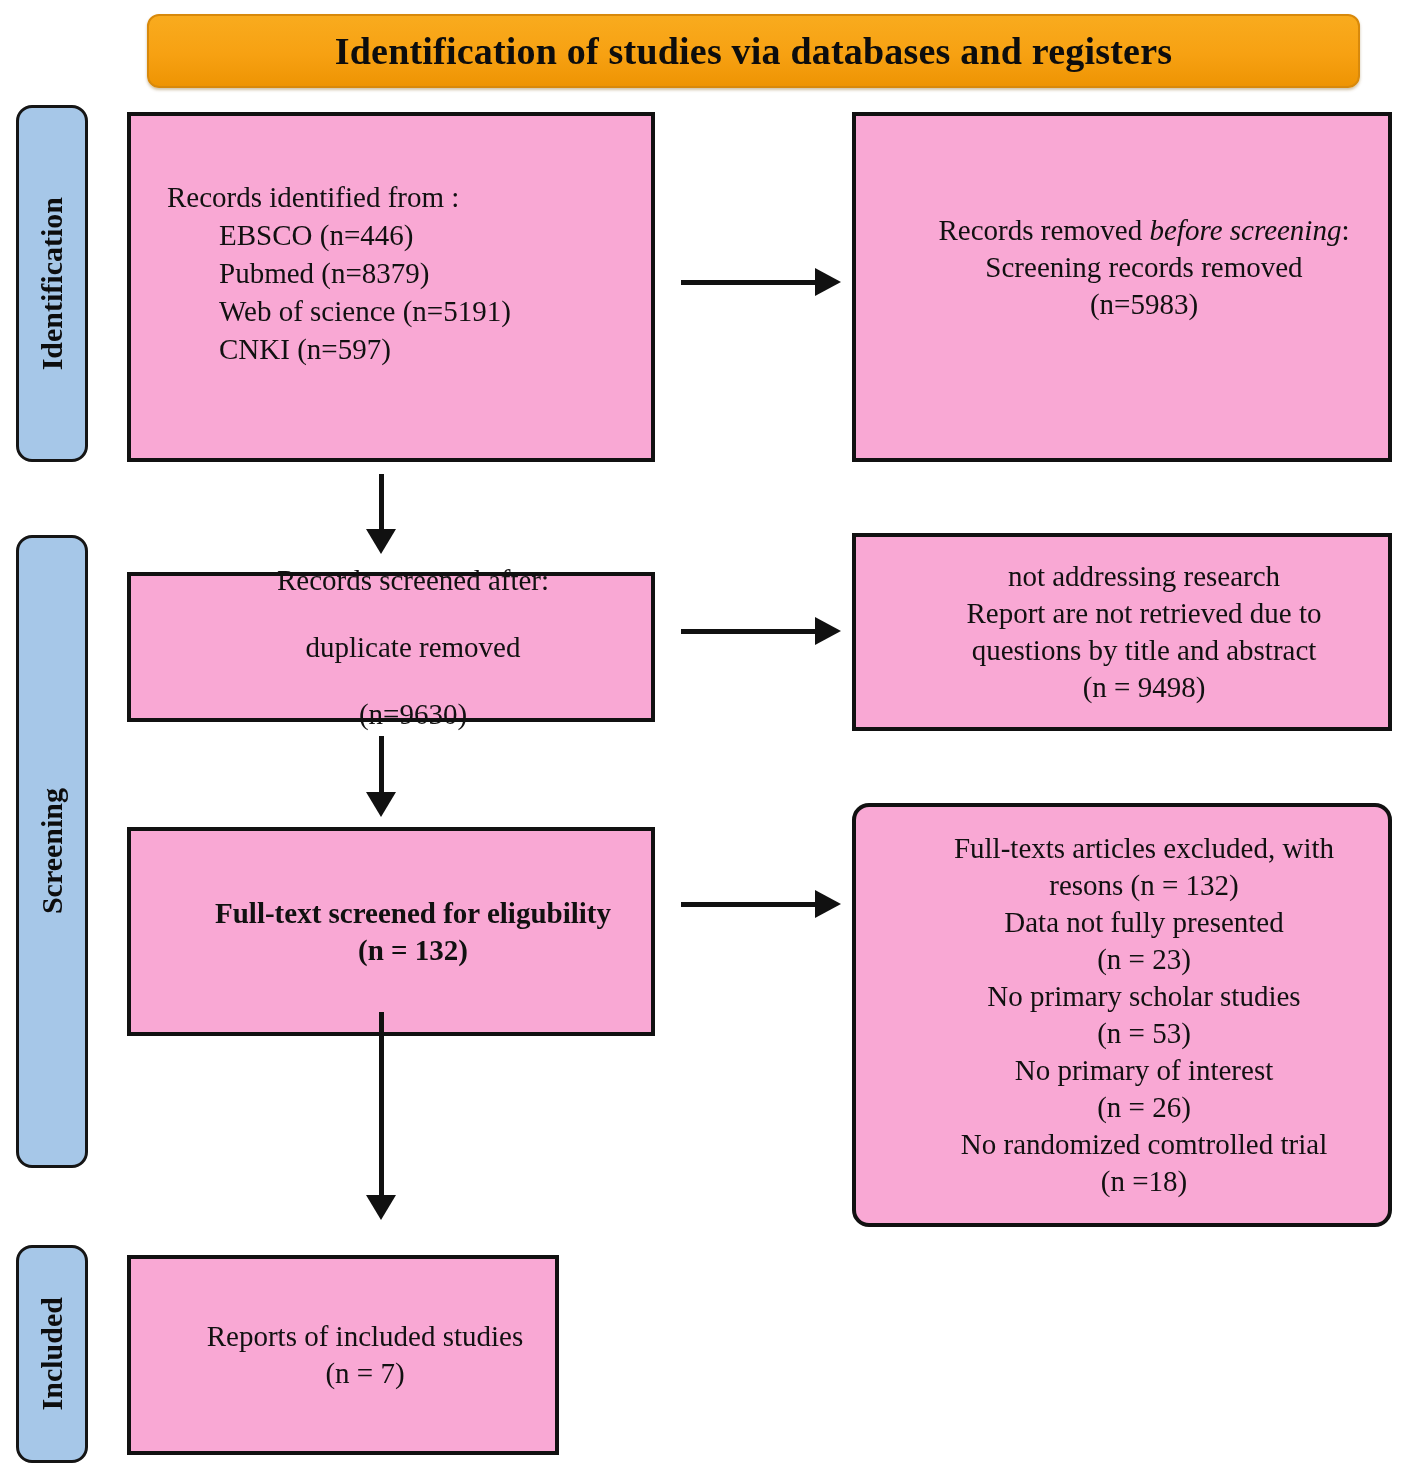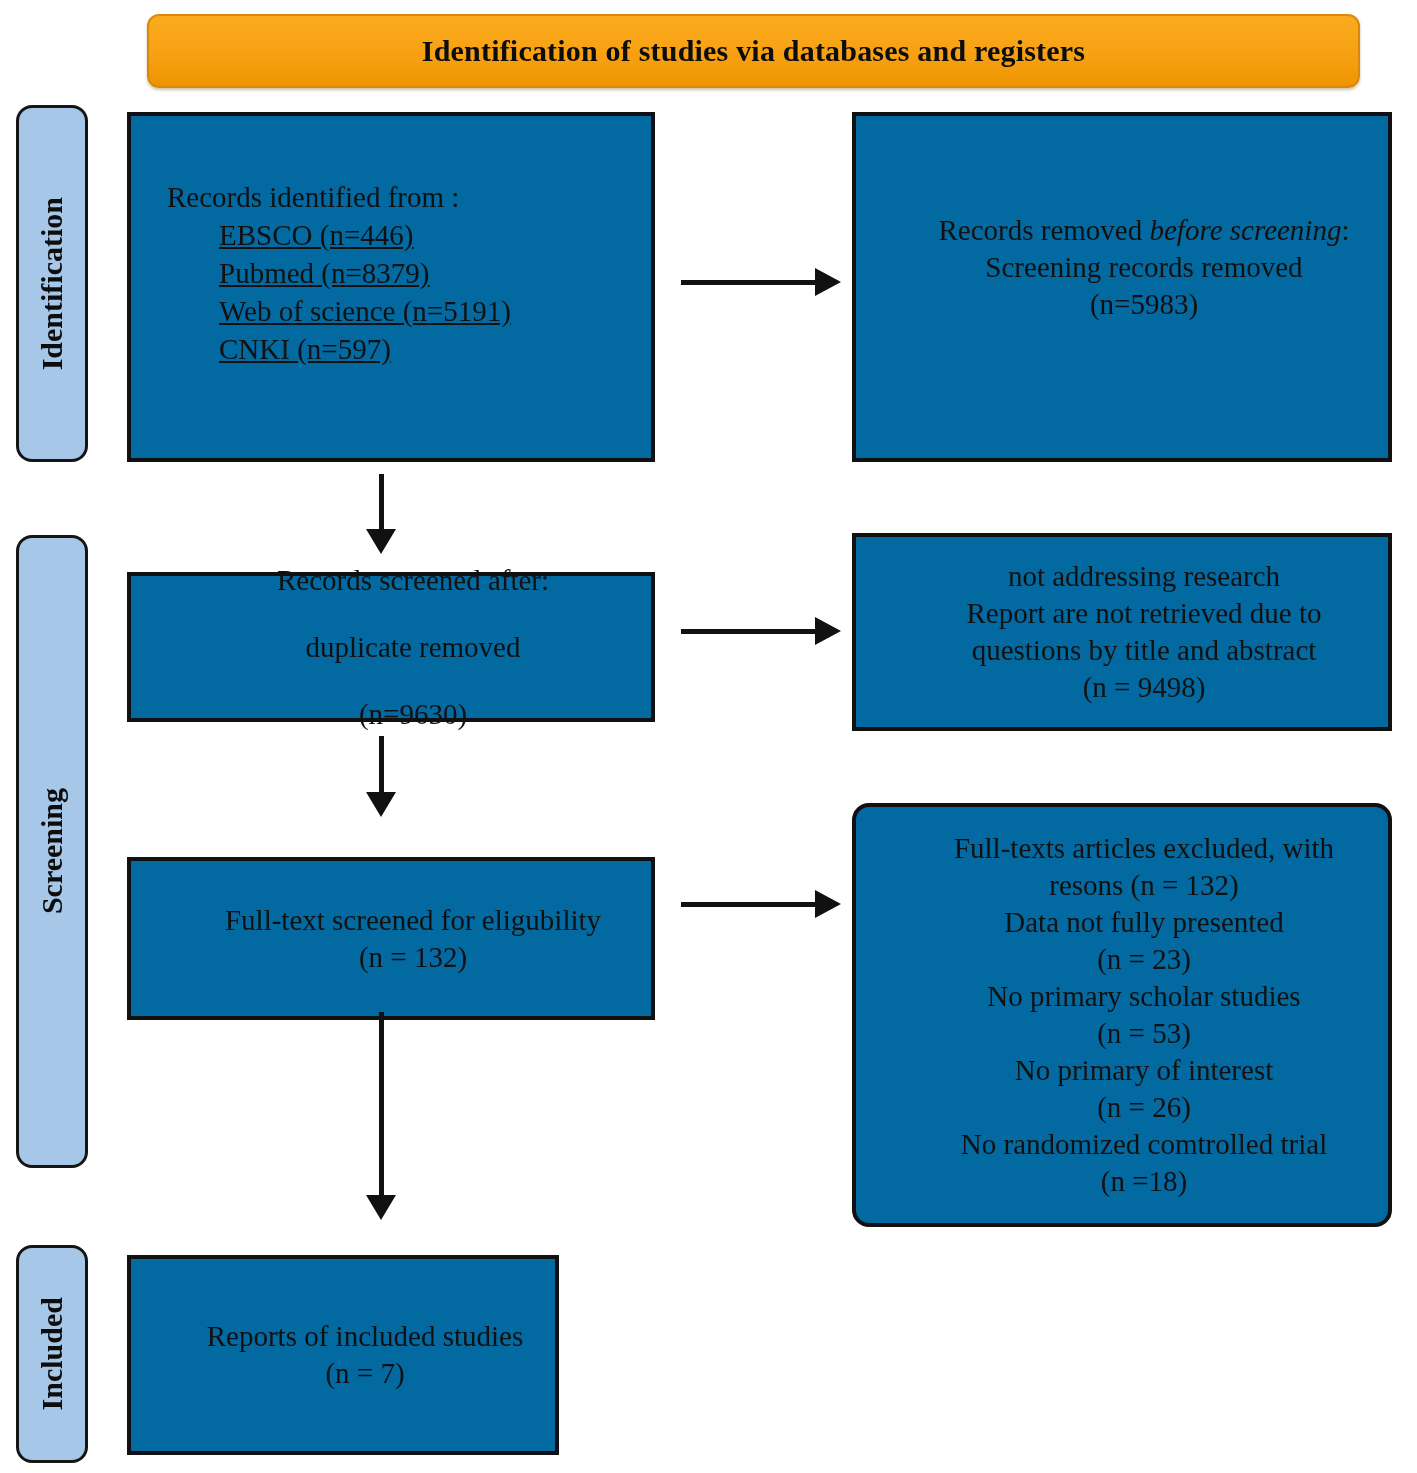--- a/index.html
+++ b/index.html
@@ -20,21 +20,21 @@
     width: 1213px; height: 74px;
     background: linear-gradient(180deg, #f9ab1e 0%, #f7a112 55%, #ee9403 100%);
     border: 2px solid #d8890b;
     border-radius: 12px;
     box-shadow: 0 2px 3px rgba(120,80,0,0.35);
     display: flex; align-items: center; justify-content: center;
     box-sizing: border-box;
   }
   .banner-title {
     font-weight: bold;
-    font-size: 30px;
+    font-size: 38px;
     letter-spacing: 0.2px;
     color: #0d0d0d;
     text-align: right;
   }
 
   
   .stage {
     position: absolute;
     left: 16px;
     width: 72px;
@@ -52,42 +52,42 @@
     color: #0d0d0d;
     white-space: nowrap;
   }
   .stage-identification { top: 105px; height: 357px; }
   .stage-screening      { top: 535px; height: 633px; }
   .stage-included       { top: 1245px; height: 218px; }
 
   
   .box {
     position: absolute;
-    background: #0369a1;
+    background: #f9a8d4;
     border: 4px solid #111111;
     box-sizing: border-box;
     font-size: 29px;
     line-height: 37px;
   }
   .box.center {
     display: flex; flex-direction: column;
     align-items: center; justify-content: center;
     text-align: center;
     padding-left: 44px;
   }
   .box-l1 { left: 127px; top: 112px; width: 528px; height: 350px; padding: 62px 20px 0 36px; }
   .box-r1 { left: 852px; top: 112px; width: 540px; height: 350px; padding-bottom: 40px; }
   .box-l2 { left: 127px; top: 572px; width: 528px; height: 150px; gap: 30px; }
   .box-r2 { left: 852px; top: 533px; width: 540px; height: 198px; }
-  .box-l3 { left: 127px; top: 857px; width: 528px; height: 163px; }
+  .box-l3 { left: 127px; top: 827px; width: 528px; height: 209px; font-weight: bold; }
   .box-r3 { left: 852px; top: 803px; width: 540px; height: 424px; border-radius: 17px; }
   .box-l4 { left: 127px; top: 1255px; width: 432px; height: 200px; }
 
   .box-l1 .line { line-height: 38px; }
-  .box-l1 .indent { padding-left: 52px; text-decoration: underline; }
+  .box-l1 .indent { padding-left: 52px; }
   .italic { font-style: italic; }
 
   
   .arrow-h {
     position: absolute;
     display: flex; align-items: center;
     height: 28px;
   }
   .arrow-h .shaft { width: 134px; height: 5px; background: #111111; }
   .arrow-h .head {

